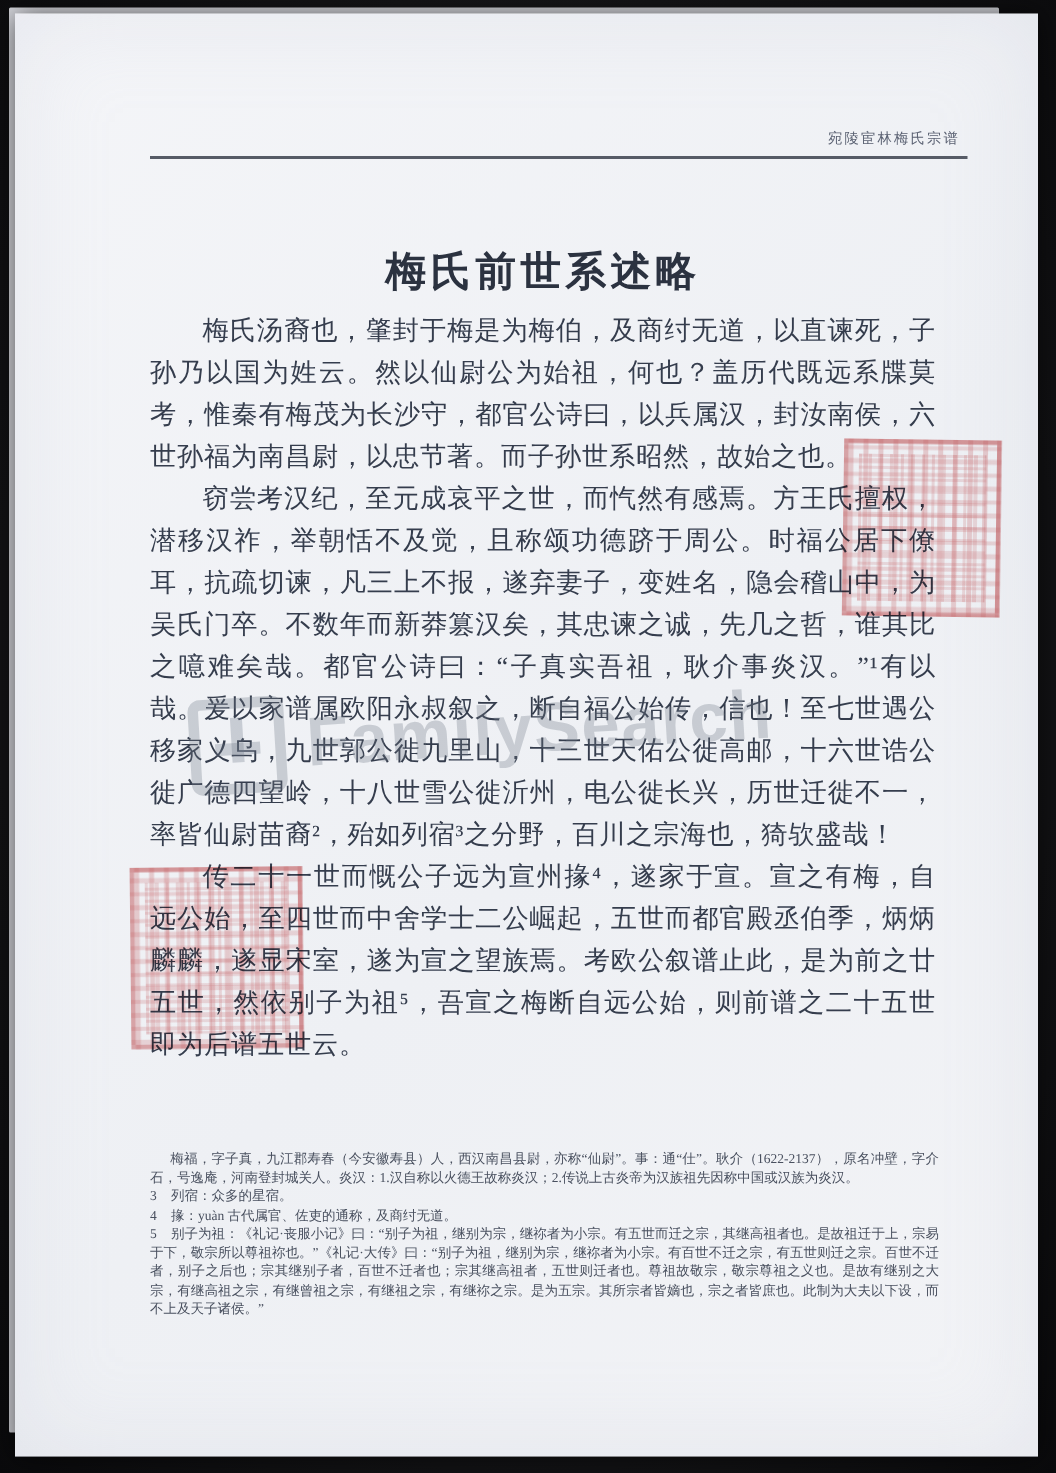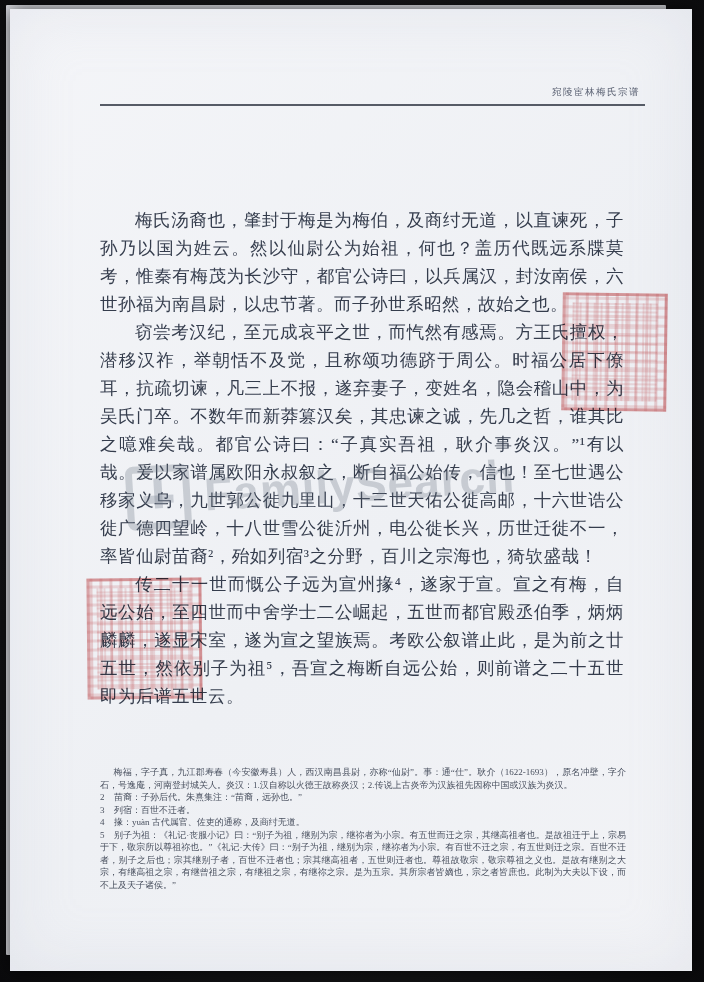--- a/index.html
+++ b/index.html
@@ -94,20 +94,21 @@
 
 <div class="photo">
   <div class="under-sheet"></div>
 
   <div class="page">
 
     <div class="running-head">宛陵宦林梅氏宗谱</div>
 
     <div class="head-rule"></div>
 
+    <h1 class="doc-title">梅氏前世系述略</h1>
 
     <div class="body-text">
 
         <p>梅氏汤裔也，肇封于梅是为梅伯，及商纣无道，以直谏死，子孙乃以国为姓云。然以仙尉公为始祖，何也？盖历代既远系牒莫考，惟秦有梅茂为长沙守，都官公诗曰，以兵属汉，封汝南侯，六世孙福为南昌尉，以忠节著。而子孙世系昭然，故始之也。</p>
 
         <p>窃尝考汉纪，至元成哀平之世，而忾然有感焉。方王氏擅权，潜移汉祚，举朝恬不及觉，且称颂功德跻于周公。时福公居下僚耳，抗疏切谏，凡三上不报，遂弃妻子，变姓名，隐会稽山中，为吴氏门卒。不数年而新莽篡汉矣，其忠谏之诚，先几之哲，谁其比之噫难矣哉。都官公诗曰：“子真实吾祖，耿介事炎汉。”¹有以哉。爰以家谱属欧阳永叔叙之，断自福公始传，信也！至七世遇公移家义乌，九世郭公徙九里山，十三世天佑公徙高邮，十六世诰公徙广德四望岭，十八世雪公徙沂州，电公徙长兴，历世迁徙不一，率皆仙尉苗裔²，殆如列宿³之分野，百川之宗海也，猗欤盛哉！</p>
 
         <p>传二十一世而慨公子远为宣州掾⁴，遂家于宣。宣之有梅，自远公始，至四世而中舍学士二公崛起，五世而都官殿丞伯季，炳炳麟麟，遂显宋室，遂为宣之望族焉。考欧公叙谱止此，是为前之廿五世，然依别子为祖⁵，吾宣之梅断自远公始，则前谱之二十五世即为后谱五世云。</p>
       </div>
 
@@ -115,25 +116,24 @@
       <span class="wm-logo"></span>
       <span class="wm-text">FamilySearch</span>
     </div>
 
     <div class="seal seal-right"></div>
     <div class="seal seal-left"></div>
 
     <div class="footnotes">
 
 
-        <p class="fn cont"><span>梅福，字子真，九江郡寿春（今安徽寿县）人，西汉南昌县尉，亦称“仙尉”。事：通“仕”。耿介（1622-1693），原名冲壁，字介石，号逸庵，河南登封城关人。炎汉：1.汉自称以火德王故称炎汉；2.传说上古炎帝为汉族祖先因称中国或汉族为炎汉。</span></p>
+        <p class="fn cont"><span>梅福，字子真，九江郡寿春（今安徽寿县）人，西汉南昌县尉，亦称“仙尉”。事：通“仕”。耿介（1622-2137），原名冲壁，字介石，号逸庵，河南登封城关人。炎汉：1.汉自称以火德王故称炎汉；2.传说上古炎帝为汉族祖先因称中国或汉族为炎汉。</span></p>
 
-        <p class="fn"><span class="fn-num">2</span><span>苗裔：子孙后代。朱熹集注：“苗裔，远孙也。”</span></p>
 
-        <p class="fn"><span class="fn-num">3</span><span>列宿：百世不迁者。</span></p>
+        <p class="fn"><span class="fn-num">3</span><span>列宿：众多的星宿。</span></p>
 
         <p class="fn"><span class="fn-num">4</span><span>掾：yuàn 古代属官、佐吏的通称，及商纣无道。</span></p>
 
         <p class="fn"><span class="fn-num">5</span><span>别子为祖：《礼记·丧服小记》曰：“别子为祖，继别为宗，继祢者为小宗。有五世而迁之宗，其继高祖者也。是故祖迁于上，宗易于下，敬宗所以尊祖祢也。”《礼记·大传》曰：“别子为祖，继别为宗，继祢者为小宗。有百世不迁之宗，有五世则迁之宗。百世不迁者，别子之后也；宗其继别子者，百世不迁者也；宗其继高祖者，五世则迁者也。尊祖故敬宗，敬宗尊祖之义也。是故有继别之大宗，有继高祖之宗，有继曾祖之宗，有继祖之宗，有继祢之宗。是为五宗。其所宗者皆嫡也，宗之者皆庶也。此制为大夫以下设，而不上及天子诸侯。”</span></p>
       </div>
 
   </div>
 </div>
 
 </body></html>

